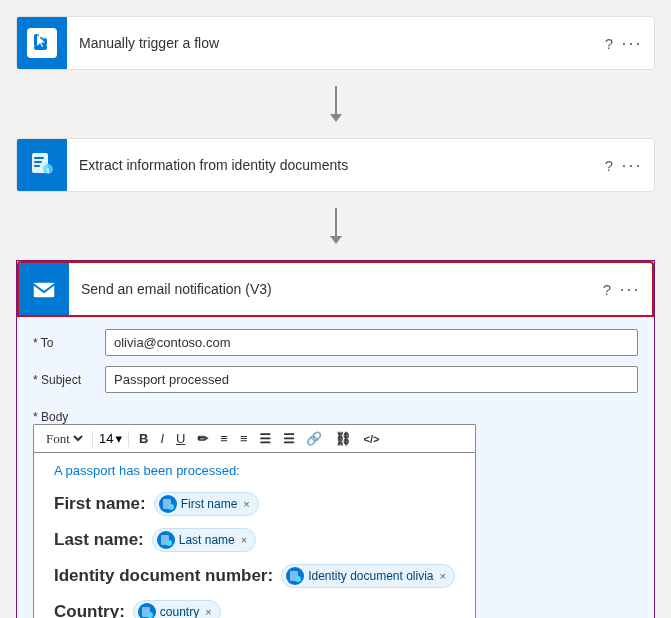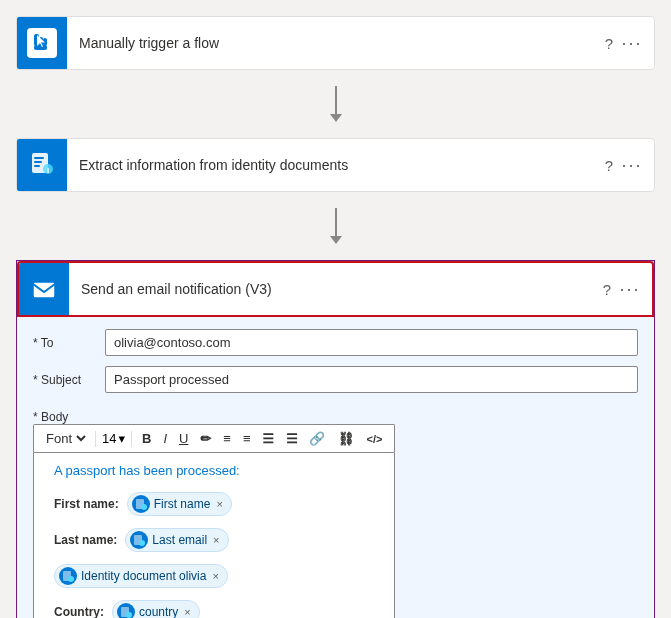--- a/index.html
+++ b/index.html
@@ -146,20 +146,21 @@
       border-radius: 2px 2px 0 0;
     }
 
     .toolbar select {
       border: none;
       font-size: 13px;
       color: #323130;
       background: transparent;
       cursor: pointer;
       outline: none;
+      font-family: Liberation Serif, serif;
     }
 
     .toolbar-sep {
       width: 1px;
       height: 16px;
       background: #e1dfdd;
       margin: 0 2px;
     }
 
     .toolbar-btn {
@@ -196,21 +197,21 @@
     .body-field-row {
       margin-bottom: 12px;
       display: flex;
       align-items: center;
       flex-wrap: wrap;
       gap: 4px;
     }
 
     .body-field-label {
       font-weight: 700;
-      font-size: 12px;
+      font-size: 17px;
       color: #323130;
       margin-right: 4px;
     }
 
     
     .token-chip {
       display: inline-flex;
       align-items: center;
       background: #e8f4fc;
       border: 1px solid #c7e0f4;
@@ -416,26 +417,27 @@
 
             <div class="body-field-row">
               <span class="body-field-label">Last name:</span>
               <span class="token-chip">
                 <span class="token-icon">
                   <svg width="12" height="12" viewBox="0 0 12 12" fill="none">
                     <rect x="1" y="1" width="8" height="10" rx="1" fill="white" opacity="0.5"></rect>
                     <circle cx="9" cy="9" r="3" fill="#50d9ff"></circle>
                   </svg>
                 </span>
-                <span>Last email</span>
+                <span>Last name</span>
                 <span class="token-x">×</span>
               </span>
             </div>
 
             <div class="body-field-row">
+              <span class="body-field-label">Identity document number:</span>
               <span class="token-chip">
                 <span class="token-icon">
                   <svg width="12" height="12" viewBox="0 0 12 12" fill="none">
                     <rect x="1" y="1" width="8" height="10" rx="1" fill="white" opacity="0.5"></rect>
                     <circle cx="9" cy="9" r="3" fill="#50d9ff"></circle>
                   </svg>
                 </span>
                 <span>Identity document olivia</span>
                 <span class="token-x">×</span>
               </span>

